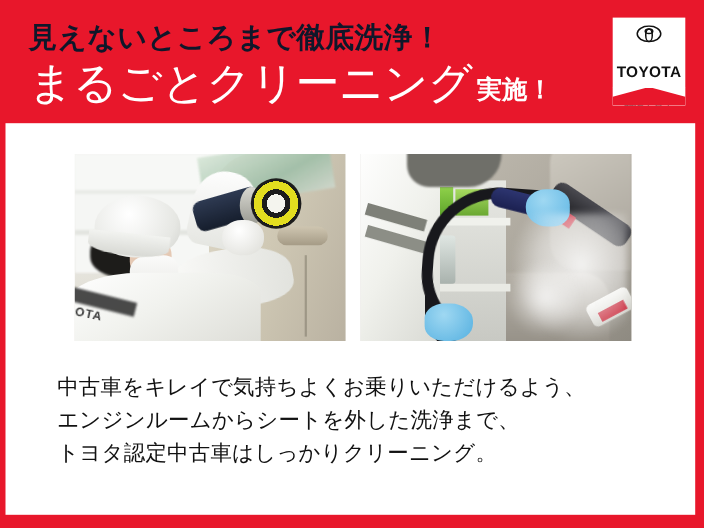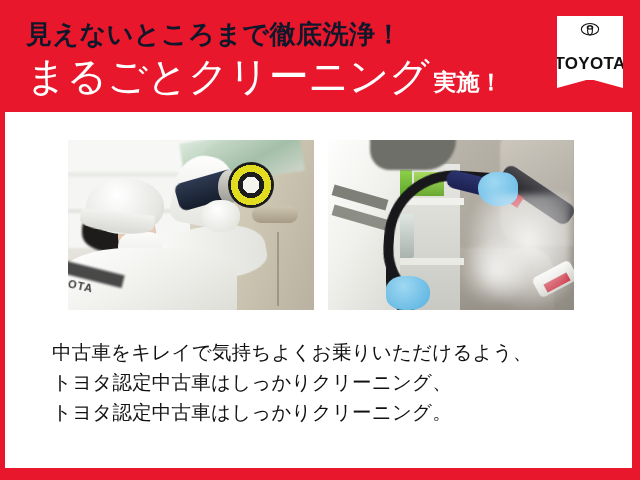--- a/index.html
+++ b/index.html
@@ -58,21 +58,21 @@
     background:#ffffff;
     box-sizing:border-box;
     display:flex;flex-direction:column;align-items:center;
     overflow:hidden;
   }
   .badge-emblem{
     margin-top:7px;width:40px;height:27px;
   }
   .badge-word{
     margin-top:19px;
-    font-size:17px;font-weight:bold;color:#111;
+    font-size:14px;font-weight:bold;color:#111;
     letter-spacing:0.3px;line-height:1;
   }
   .badge-jp{
     margin-top:16px;
     font-size:8.5px;font-weight:bold;color:#111;
     letter-spacing:0.4px;line-height:1;
   }
   .badge-foot{
     position:absolute;left:0;bottom:0;width:66px;height:16px;
     background:#e8172b;
@@ -458,18 +458,18 @@
         <div class="p2-nozzle"></div>
         <div class="p2-nozzle-red"></div>
         <div class="p2-steam"></div>
         <div class="p2-steam2"></div>
       </div>
 
     </div>
 
     <div class="copy">
       <div class="copy-line">中古車をキレイで気持ちよくお乗りいただけるよう、</div>
-      <div class="copy-line">トヨタ認定中古車はしっかりクリーニング、</div>
+      <div class="copy-line">エンジンルームからシートを外した洗浄まで、</div>
       <div class="copy-line">トヨタ認定中古車はしっかりクリーニング。</div>
     </div>
 
   </div>
 </div>
 
 </body></html>

